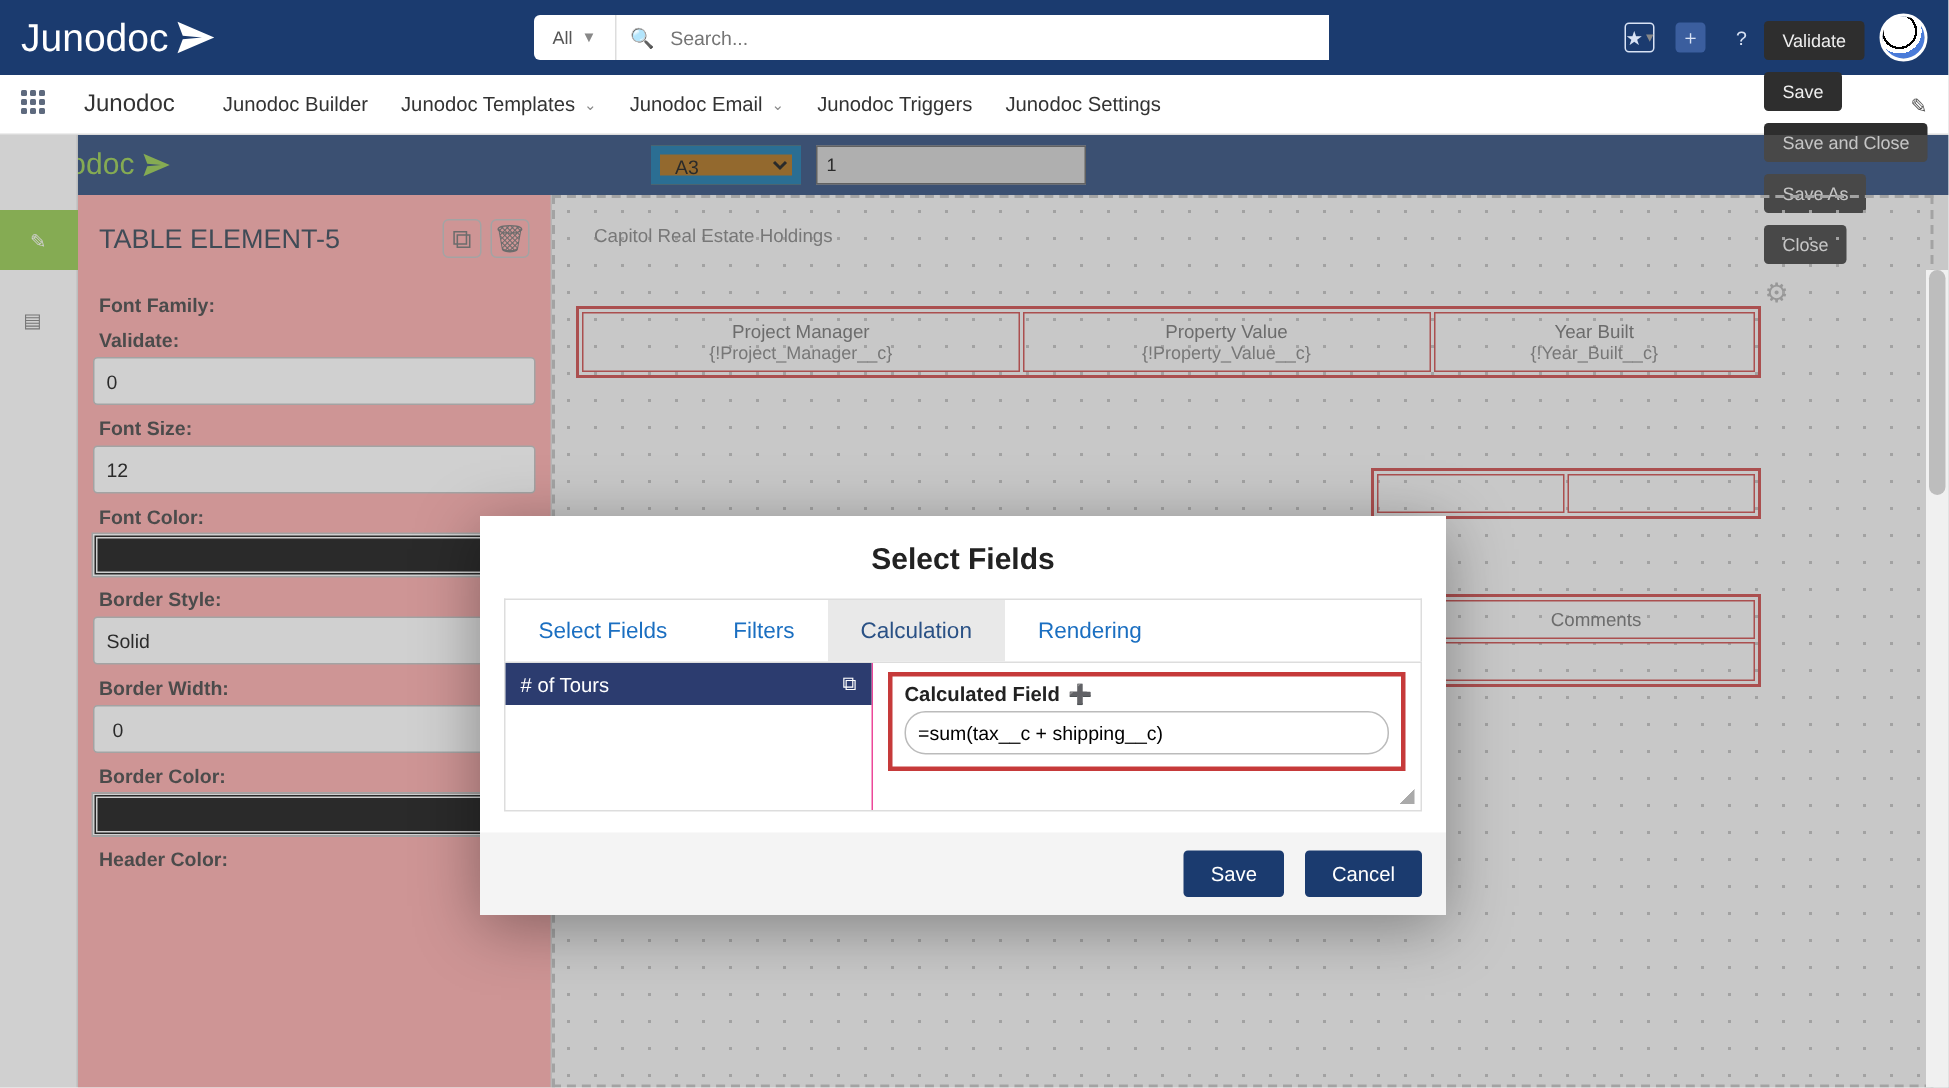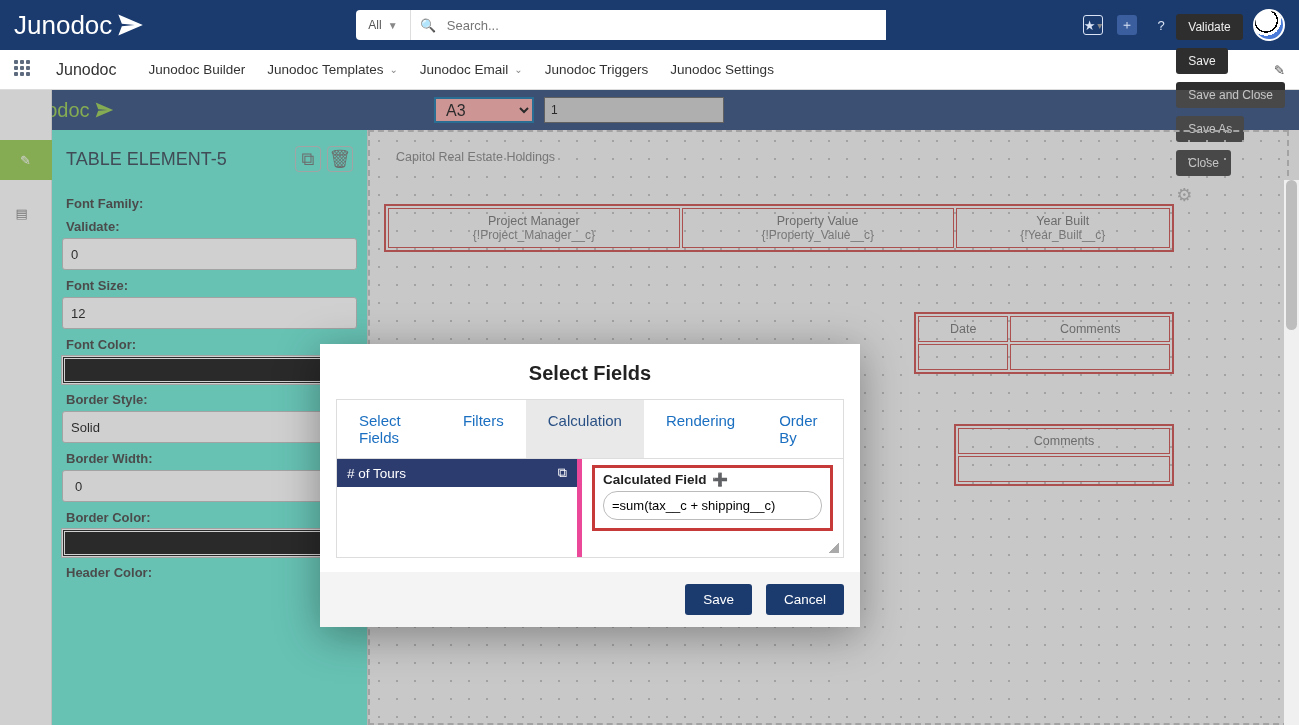--- a/index.html
+++ b/index.html
@@ -108,30 +108,30 @@
 }
 .rail-ic{ width:20px; height:20px; color:#777; cursor:pointer;}
 .rail-ic.active{ background:#8cc63f; color:#fff; width:52px; height:40px; display:flex; align-items:center; justify-content:center;}
 .rail-gear{ color:#fff; position:absolute; top:10px;}
 
 .editor-topstrip{
   position:absolute; left:0; right:0; top:0; height:40px;
   background:#1b3b6f; display:flex; align-items:center; padding:0 14px 0 64px; gap:10px;
 }
 .doc-logo{ color:#8cc63f; font-size:20px; font-weight:500; display:flex; align-items:center; gap:4px; position:absolute; left:14px;}
-.cell-select{ margin-left:370px; height:26px; width:100px; background:#fca5a5; border:2px solid #0369a1; font-size:16px; padding:0 6px;}
+.cell-select{ margin-left:370px; height:26px; width:100px; background:#a16207; border:6px solid #0369a1; font-size:13px; padding:0 6px;}
 .cell-input{ width:180px; height:26px; background:#ccc; border:1px solid #555; font-size:12px; padding:0 6px;}
 .strip-buttons{ margin-left:auto; display:flex; gap:8px; align-items:flex-start;flex-direction:column;}
 .strip-btn{ background:#2e2e2e; color:#eee; border:none; border-radius:3px; padding:6px 12px; font-size:12px; cursor:pointer;}
 .strip-gear{ color:#aaa; font-size:18px; cursor:pointer;}
 
 
 .prop-panel{
   position:absolute; left:52px; top:40px; bottom:0; width:316px;
-  background:#5eead4; border-right:1px solid #d8d8d8; overflow-y:auto; padding:0 10px 20px 10px;
+  background:#fca5a5; border-right:1px solid #d8d8d8; overflow-y:auto; padding:0 10px 20px 10px;
 }
 .prop-title{
   display:flex; align-items:center; justify-content:space-between;
   font-size:18px; font-weight:500; color:#234; padding:16px 4px;
 }
 .prop-title .tbtns{ display:flex; gap:6px;}
 .prop-title .tbtn{ width:26px; height:26px; border:1px solid #bbb; border-radius:4px; display:flex; align-items:center; justify-content:center; color:#666; cursor:pointer;}
 .prop-label{ font-size:13px; font-weight:600; color:#333; margin:8px 4px 4px;}
 .prop-select, .prop-input{
   width:100%; height:32px; border:1px solid #bbb; border-radius:3px;
@@ -153,30 +153,30 @@
 .red-table th{ border:1px solid #c63a3a; padding:5px 8px; font-weight:400; color:#666; font-size:12.5px; text-align:center;}
 .red-table .sub{ font-size:12px; color:#777;}
 .stack-table{ margin-top:60px;}
 
 
 .overlay{
   position:absolute; inset:0;
   background:rgba(120,120,120,0.35);
 }
 .modal{
-  position:absolute; left:320px; top:254px; width:540px;
+  position:absolute; left:320px; top:254px; width:644px;
   background:#fff; box-shadow:0 8px 40px rgba(0,0,0,0.35);
 }
 .modal-header{ text-align:center; font-size:20px; font-weight:600; color:#222; padding:18px 0 14px;}
 .modal-body{ padding:0 16px 14px;}
 .tabbar{ display:flex; border:1px solid #ddd; border-bottom:none; background:#fff;}
 .tab{ padding:12px 22px; font-size:15px; color:#1b6fc1; cursor:pointer; }
 .tab.active{ background:#e9e9e9; color:#2a5185;}
 .tab-content{ border:1px solid #ddd; display:flex; min-height:100px;}
-.field-list{ width:245px; border-right:5px solid #ec4899;}
+.field-list{ width:245px; border-right:1px solid #ec4899;}
 .field-row{ background:#2c3c6f; color:#fff; padding:6px 10px; font-size:13.5px; display:flex; align-items:center; justify-content:space-between;}
 .field-row .copy-ic{ font-size:13px;}
 .calc-pane{ flex:1; padding:6px 10px 10px 10px; position:relative;}
 .calc-highlight{ border:3px solid #c63a3a; padding:4px 8px 8px 8px;}
 .calc-label{ font-size:13.5px; color:#222; font-weight:600; display:flex; align-items:center; gap:6px;}
 .add-circle{ font-size:13px; color:#222;}
 .calc-hint{ font-size:11.5px; color:#2e8b2e; font-weight:600; margin-top:2px;}
 .calc-input{ width:100%; margin-top:4px; border:1px solid #bbb; border-radius:14px; padding:6px 8px; font-size:13px;}
 .resize-handle{ position:absolute; right:4px; bottom:4px; width:10px; height:10px;}
 .resize-handle::after{content:''; position:absolute; right:0; bottom:0; width:10px; height:10px; background:linear-gradient(135deg,transparent 50%,#aaa 50%);}
@@ -331,24 +331,20 @@
             </th>
         <th>
               <div>Year Built</div>
               <div class="sub">{!Year_Built__c}</div>
             </th>
       </tr>
     </tbody>
       </table>
     <table class="red-table stack-table" style="width:260px; margin-left:530px;">
       <tbody>
-          <tr>
-            <th>Date</th>
-            <th>Comments</th>
-          </tr>
       <tr>
             <th>&nbsp;</th>
             <th>&nbsp;</th>
           </tr>
     </tbody>
       </table>
     <table class="red-table" style="width:220px; margin-left:570px; margin-top:50px;">
       <tbody>
           <tr>
             <th>Comments</th>
@@ -363,21 +359,20 @@
   <div class="overlay"></div>
 
   <div class="modal">
     <div class="modal-header">Select Fields</div>
     <div class="modal-body">
       <div class="tabbar">
         <div class="tab">Select Fields</div>
         <div class="tab">Filters</div>
         <div class="tab active">Calculation</div>
         <div class="tab">Rendering</div>
-        <div class="tab">Order By</div>
       </div>
       <div class="tab-content">
         <div class="field-list">
           <div class="field-row">
             <span># of Tours</span>
             <span class="copy-ic">⧉</span>
           </div>
         </div>
         <div class="calc-pane">
           <div class="calc-highlight">

